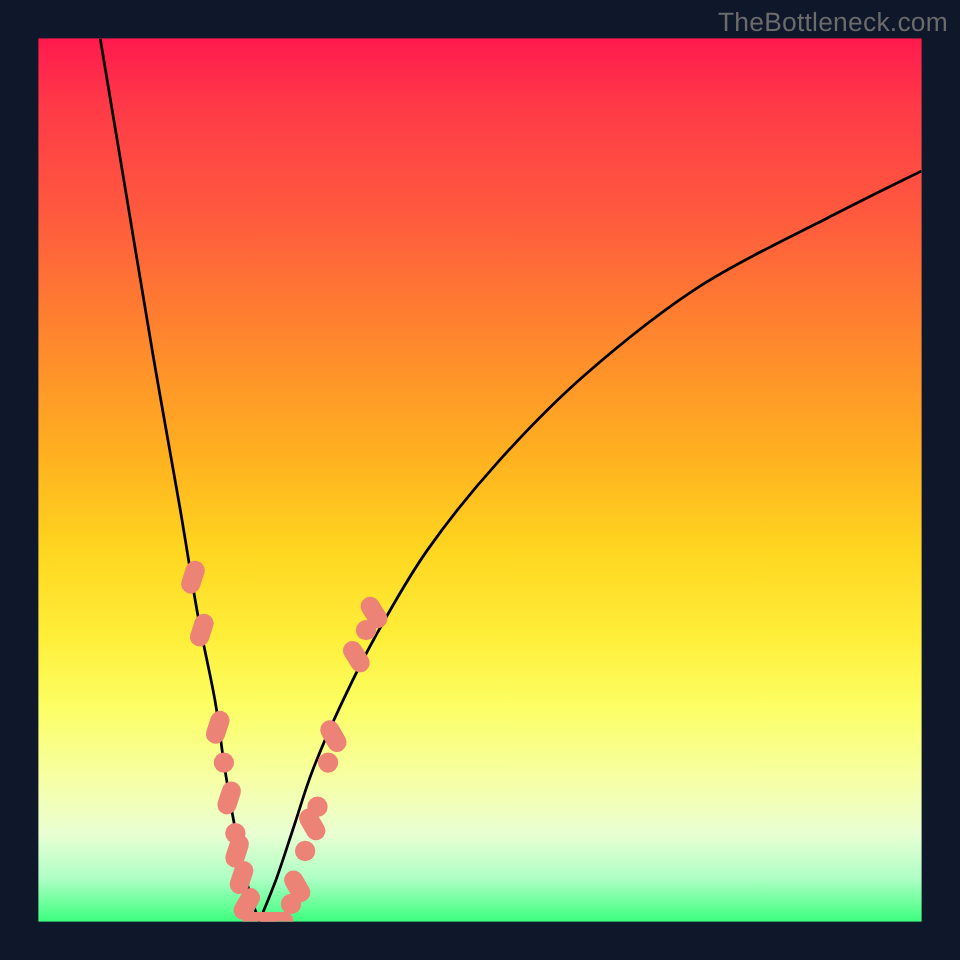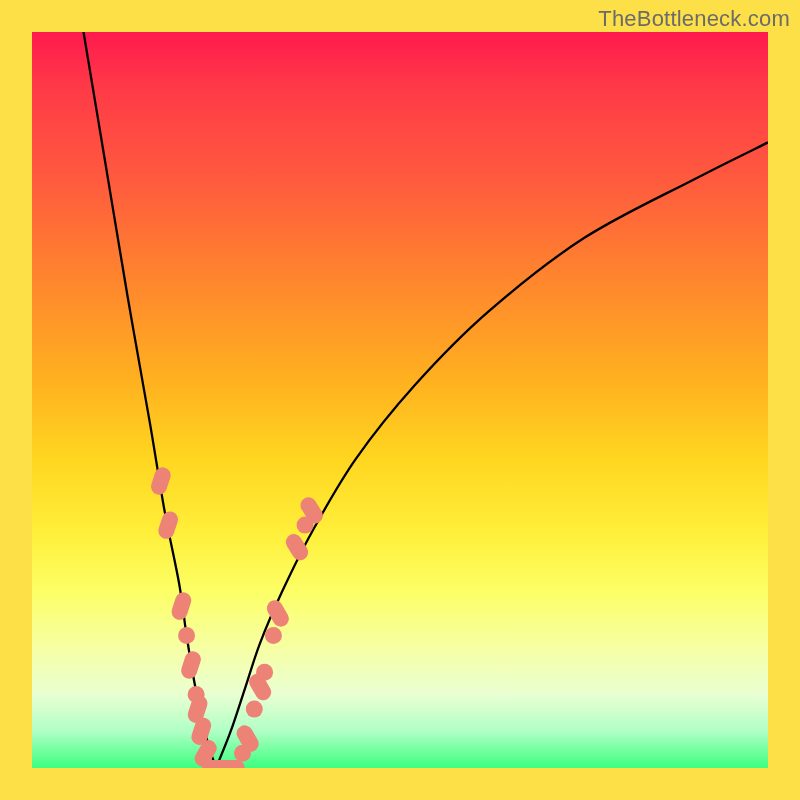--- a/index.html
+++ b/index.html
@@ -10,21 +10,21 @@
     overflow: hidden;
     background: #000;
     font-family: Arial, Helvetica, sans-serif;
   }
   .frame {
     position: absolute;
     left: 0;
     top: 0;
     width: 800px;
     height: 800px;
-    background: #fde047;
+    background: #0f172a;
   }
   .plot-area {
     position: absolute;
     left: 32px;
     top: 32px;
     width: 736px;
     height: 736px;
     
     background: linear-gradient(
       to bottom,

